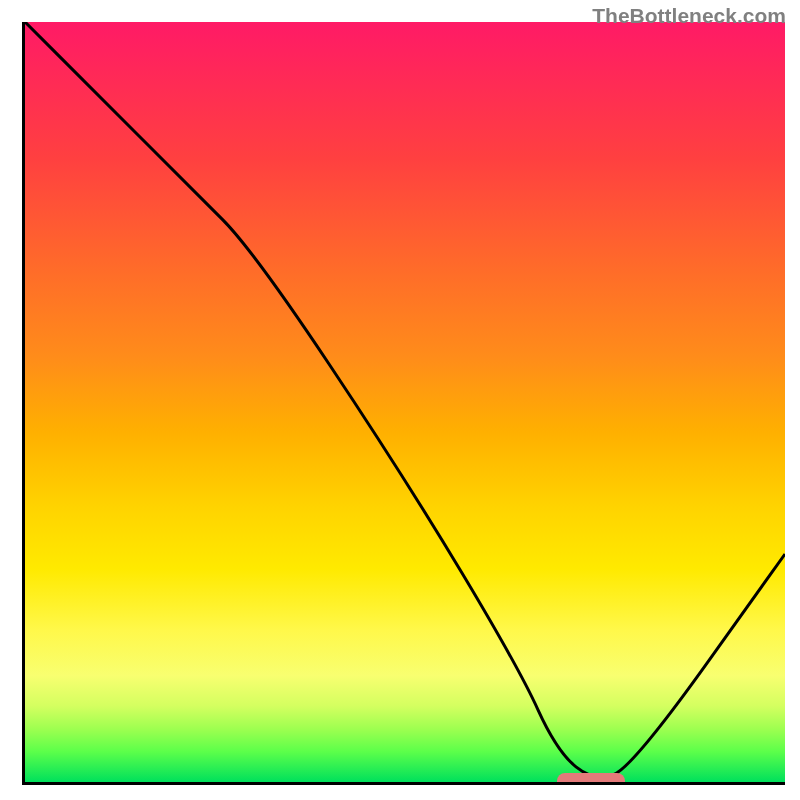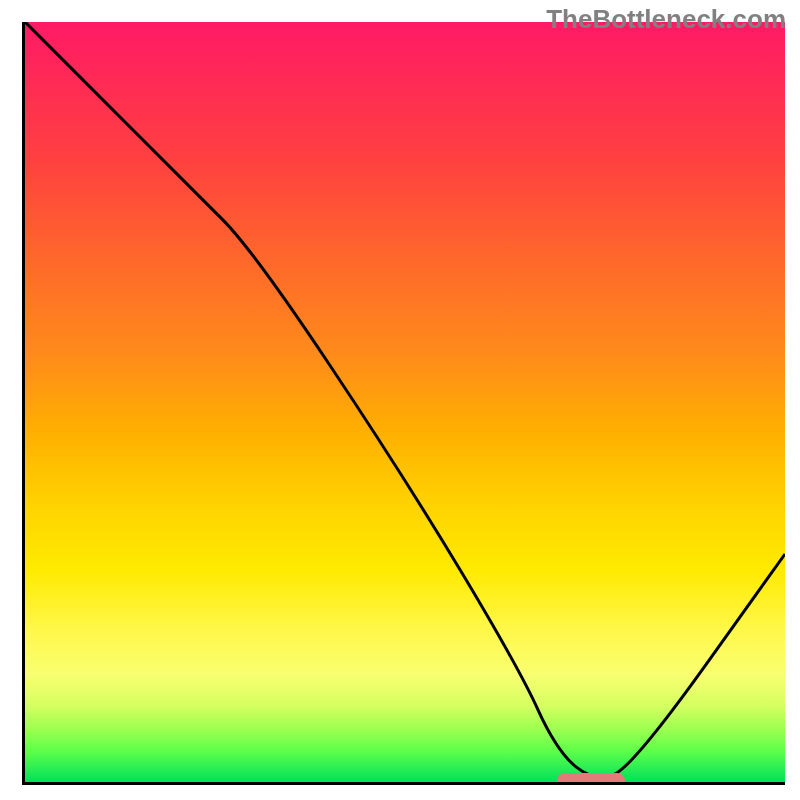--- a/index.html
+++ b/index.html
@@ -8,21 +8,21 @@
     width: 800px;
     height: 800px;
     position: relative;
     font-family: Arial, sans-serif;
     background: #fff;
   }
   .watermark {
     position: absolute;
     top: 4px;
     right: 14px;
-    font-size: 26px;
+    font-size: 21px;
     font-weight: bold;
     color: #808080;
     z-index: 10;
   }
   .plot-area {
     position: absolute;
     left: 22px;
     top: 22px;
     width: 760px;
     height: 760px;

